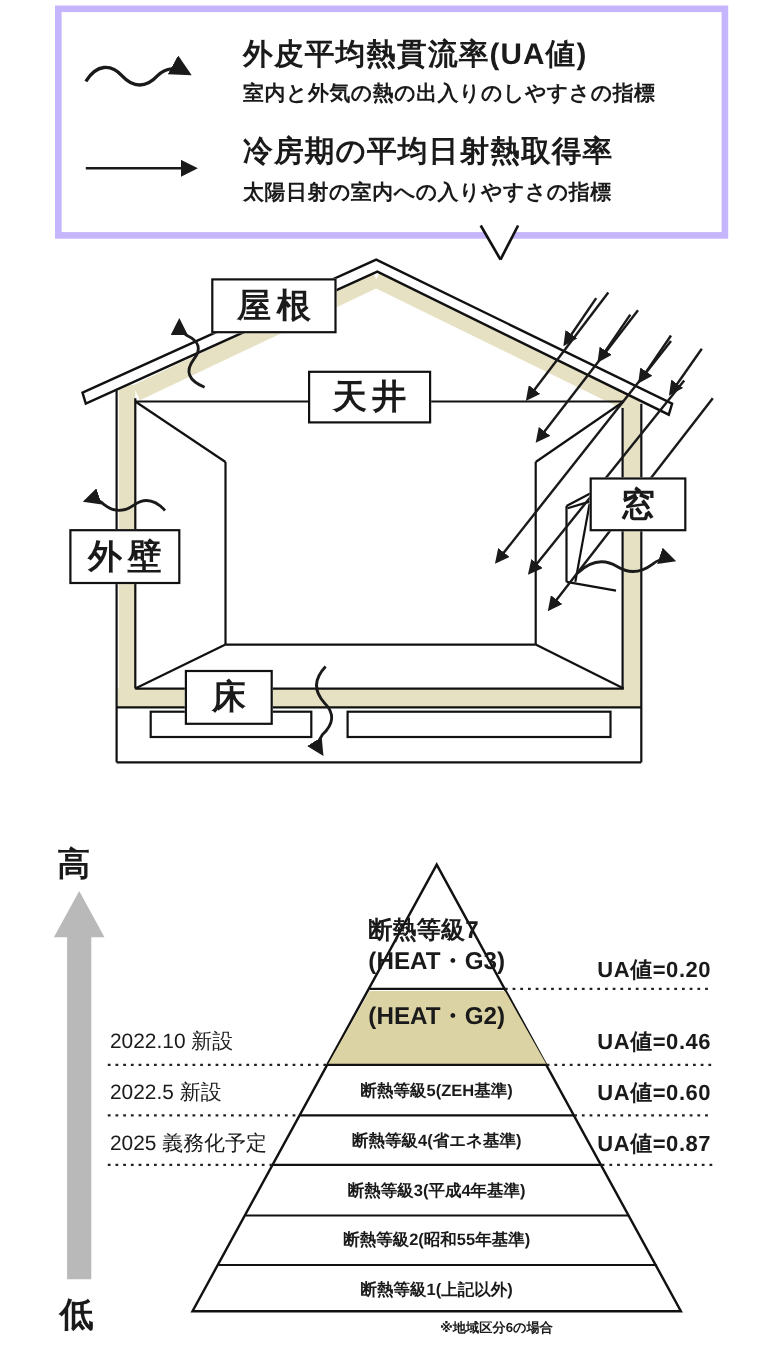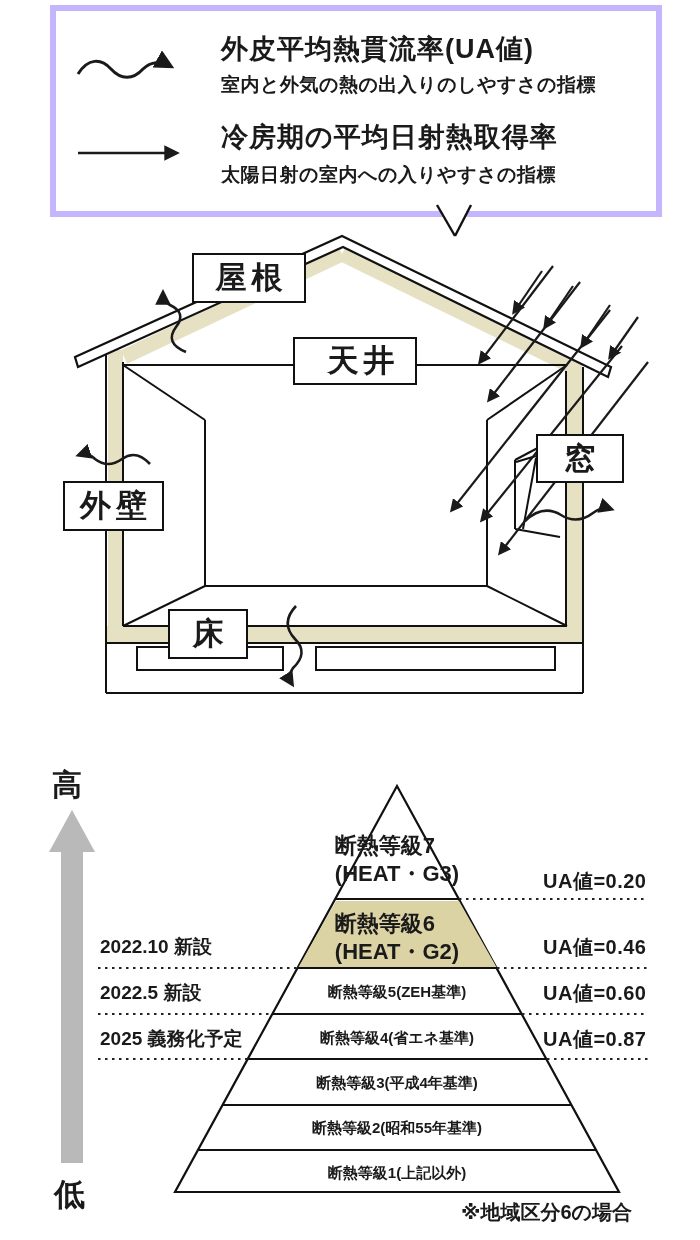--- a/index.html
+++ b/index.html
@@ -14,24 +14,24 @@
 
   
   .hlabel{border:2.5px solid #111;background:#fff;display:flex;align-items:center;justify-content:center;
           font-size:31px;font-weight:700;letter-spacing:5px;text-indent:5px;white-space:nowrap;}
   .hlabel.tight{letter-spacing:0;text-indent:0;}
 
   
   .prow{transform:translateX(-50%);text-align:left;font-weight:700;white-space:nowrap;line-height:28px;}
   .prow .l1,.prow .l2{display:block;}
   .f22{font-size:22px;} .f21{font-size:15px;}
-  .side-note{font-size:19px;font-weight:700;white-space:nowrap;}
+  .side-note{font-size:19px;font-weight:400;white-space:nowrap;}
   .ua{font-size:20px;font-weight:600;white-space:nowrap;letter-spacing:0.5px;}
   .scale{font-size:30px;font-weight:700;}
-  .footnote{font-size:20px;font-weight:700;text-align:right;}
+  .footnote{font-size:12px;font-weight:700;text-align:left;}
   svg{display:block;overflow:visible;}
 </style>
 </head>
 <body>
 
 <div id="page">
 
   <div class="abs" id="legend-box">
     <svg class="abs" style="left:0;top:0;" width="600" height="200" viewBox="0 0 600 200">
       <defs>
@@ -116,21 +116,21 @@
 
     <g stroke="#1a1a1a" stroke-width="2.6" fill="none">
       <path d="M186,352 Q164,343 176,327 Q187,313 170,305 Q163,301 163,293" marker-end="url(#ah2)"></path>
       <path d="M150,464 Q136,449 122,459 Q108,469 95,459 Q88,452 79,455" marker-end="url(#ah2)"></path>
       <path d="M296,606 Q280,623 295,639 Q309,653 293,668 Q287,676 292,684" marker-end="url(#ah2)"></path>
       <path d="M525,521 Q543,504 561,515 Q577,525 593,513 Q602,506 611,509" marker-end="url(#ah2)"></path>
     </g>
   </svg>
 
   <div class="abs hlabel" style="left:192px;top:253px;width:110px;height:46px;">屋根</div>
-  <div class="abs hlabel" style="left:293px;top:337px;width:108px;height:44px;padding-left:12px;">天井</div>
+  <div class="abs hlabel" style="left:280px;top:337px;width:108px;height:44px;">天井</div>
   <div class="abs hlabel tight" style="left:536px;top:434px;width:84px;height:45px;">窓</div>
   <div class="abs hlabel" style="left:63px;top:481px;width:97px;height:46px;">外壁</div>
   <div class="abs hlabel tight" style="left:168px;top:609px;width:76px;height:46px;">床</div>
 
   <svg class="abs" style="left:0;top:760px;" width="700" height="445" viewBox="0 760 700 445">
 
     <polygon points="72,810 95,852 83,852 83,1163 61,1163 61,852 49,852" fill="#b9b9b9"></polygon>
 
     <polygon points="397,786 175,1192 619,1192" fill="#ffffff" stroke="#111" stroke-width="2.2"></polygon>
 
@@ -157,21 +157,20 @@
   </svg>
 
   <div class="abs scale" style="left:52px;top:765px;">高</div>
   <div class="abs scale" style="left:54px;top:1174px;font-size:31px;">低</div>
 
   <div class="abs prow f22" style="left:397px;top:832px;">
     <span class="l1">断熱等級7</span>
     <span class="l2">(HEAT・G3)</span>
   </div>
   <div class="abs prow f22" style="left:397px;top:910px;">
-    <span class="l1">断熱等級6</span>
     <span class="l2">(HEAT・G2)</span>
   </div>
   <div class="abs prow f21" style="left:397px;top:978px;">
     <span>断熱等級5(ZEH基準)</span>
   </div>
   <div class="abs prow f21" style="left:397px;top:1024px;">
     <span>断熱等級4(省エネ基準)</span>
   </div>
   <div class="abs prow f21" style="left:397px;top:1069px;">
     <span>断熱等級3(平成4年基準)</span>

